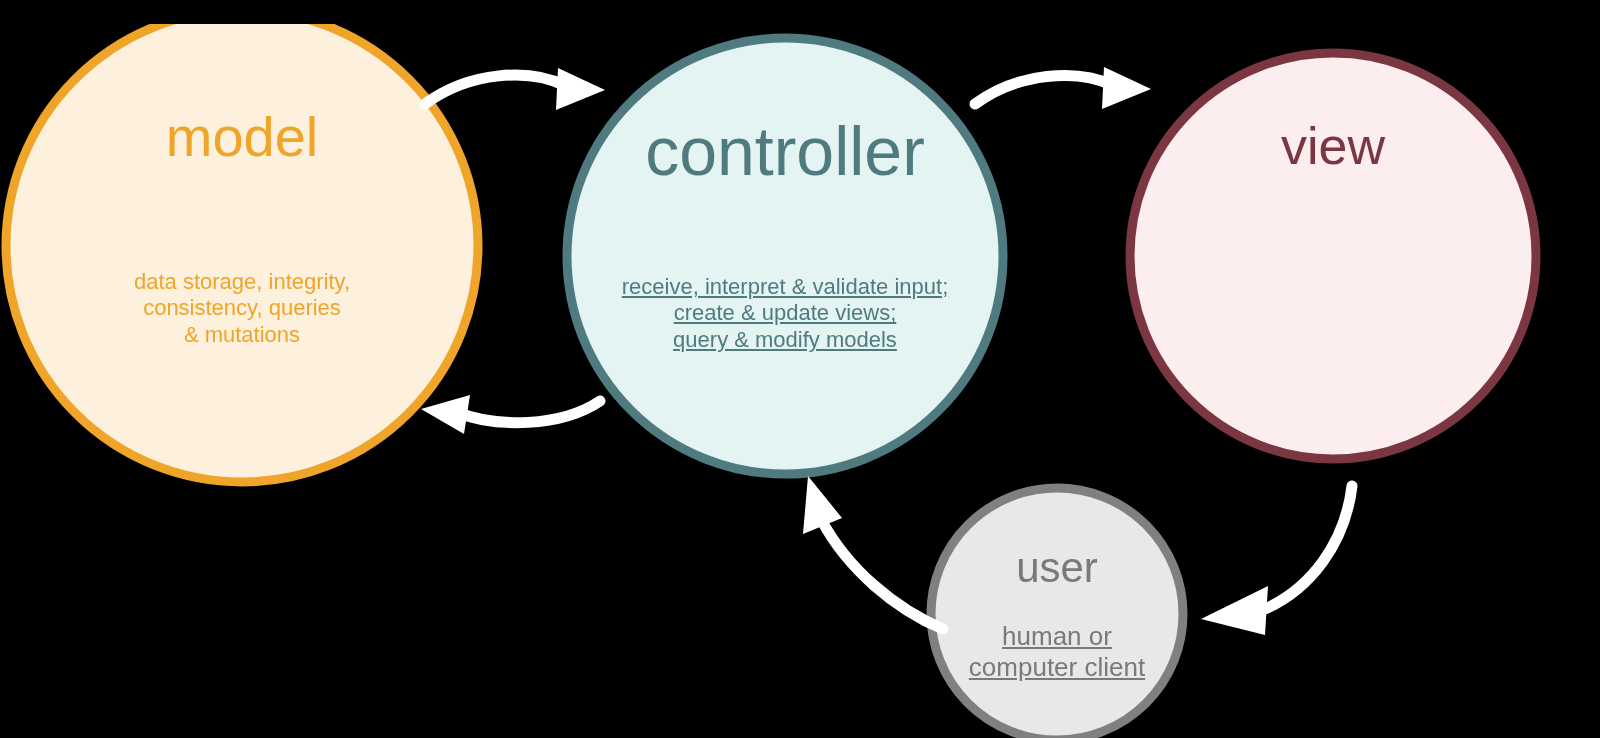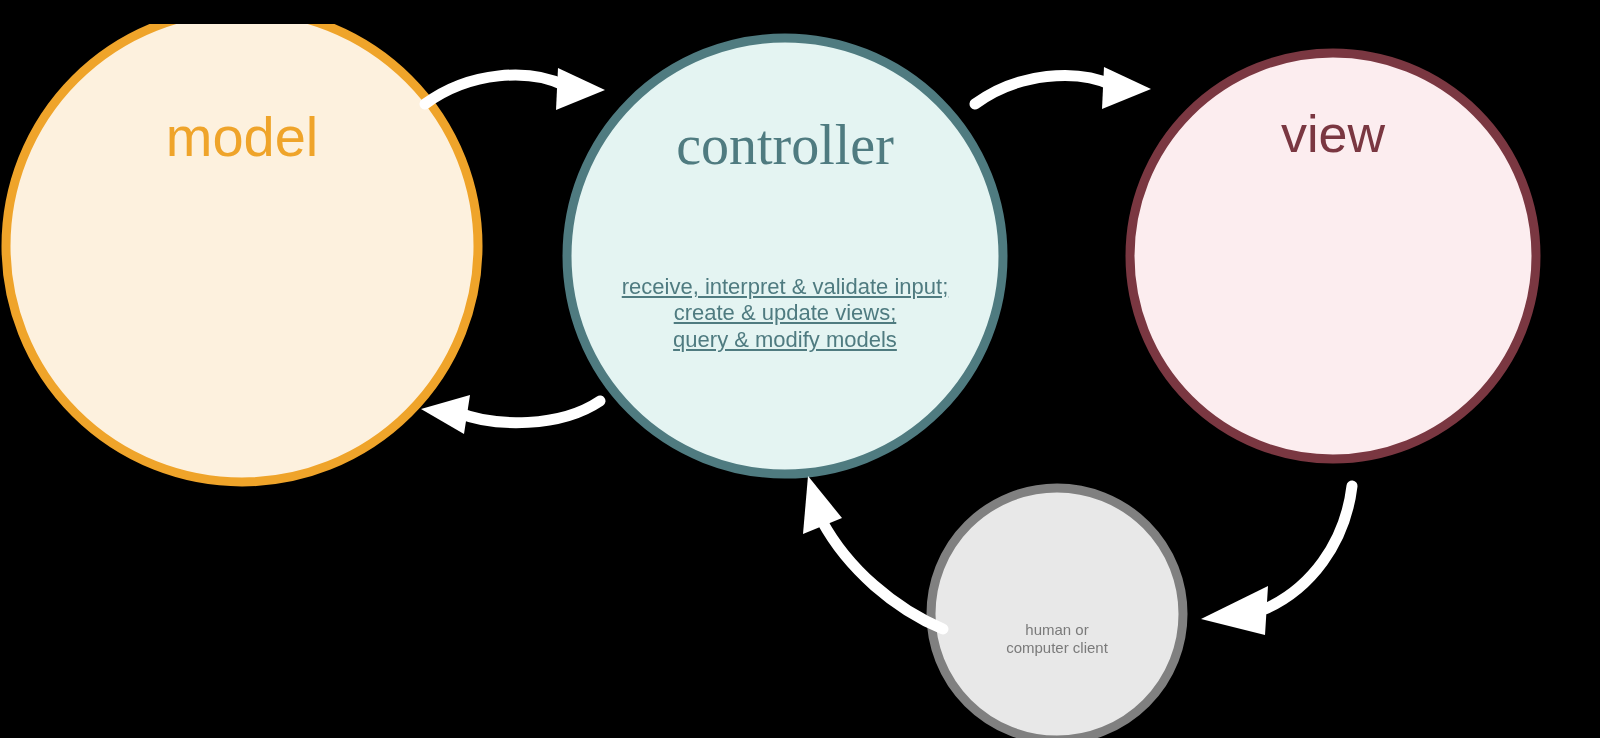--- a/index.html
+++ b/index.html
@@ -48,45 +48,45 @@
     font-size: 56px; color: #EFA42A;
   }
   #model-desc {
     left: 22px; top: 245px; width: 440px;
     font-size: 22px; color: #EFA42A;
   }
 
   
   #controller-title {
     left: 565px; top: 93px; width: 440px;
-    font-size: 56px; color: #4F7B80; font-family: Liberation Serif, serif;
+    font-size: 68px; color: #4F7B80;
   }
   #controller-desc {
     left: 565px; top: 250px; width: 440px;
     font-size: 22px; color: #4F7B80;
   }
 
   
   #view-title {
-    left: 1133px; top: 84px; width: 400px;
+    left: 1133px; top: 96px; width: 400px;
     font-size: 52px; color: #7A3741;
   }
   #view-desc {
     left: 1133px; top: 266px; width: 400px;
     font-size: 22px; color: #7A3741;
   }
 
   
   #user-title {
     left: 927px; top: 523px; width: 260px;
     font-size: 42px; color: #7A7A7A;
   }
   #user-desc {
     left: 927px; top: 597px; width: 260px;
-    font-size: 15px; color: #6E6E6E;
+    font-size: 26px; color: #6E6E6E; text-decoration: underline;
   }
 </style>
 </head>
 <body>
 
 <div id="stage" style="background: rgb(0, 0, 0); margin-top: 24px;">
 
   <svg id="diagram-svg" viewBox="0 0 1600 738">
 
     <g>
@@ -125,24 +125,28 @@
       <path d="M 1268,562 L 1201,595 L 1265,611 Z" fill="#FFFFFF"></path>
     </g>
 
     <g>
       <path d="M 943,605 C 895,585 848,545 822,497" fill="none" stroke="#FFFFFF" stroke-width="11" stroke-linecap="round"></path>
       <path d="M 803,510 L 808,452 L 842,494 Z" fill="#FFFFFF"></path>
     </g>
   </svg>
 
   <div id="model-title" class="node-label node-title" style="color: rgb(239, 164, 42);">model</div>
+  <div id="model-desc" class="node-label node-desc" style="color: rgb(239, 164, 42);">data storage, integrity,
+consistency, queries
+&amp; mutations</div>
 
   <div id="controller-title" class="node-label node-title" style="color: rgb(79, 123, 128);">controller</div>
   <div id="controller-desc" class="node-label node-desc" style="color: rgb(79, 123, 128); text-decoration: underline;">receive, interpret &amp; validate input;
 create &amp; update views;
 query &amp; modify models</div>
 
   <div id="view-title" class="node-label node-title" style="color: rgb(122, 55, 65);">view</div>
 
+  <div id="user-title" class="node-label node-title" style="color: rgb(122, 122, 122);">user</div>
   <div id="user-desc" class="node-label node-desc" style="color: rgb(122, 122, 122);">human or
 computer client</div>
 
 </div>
 
 </body></html>

